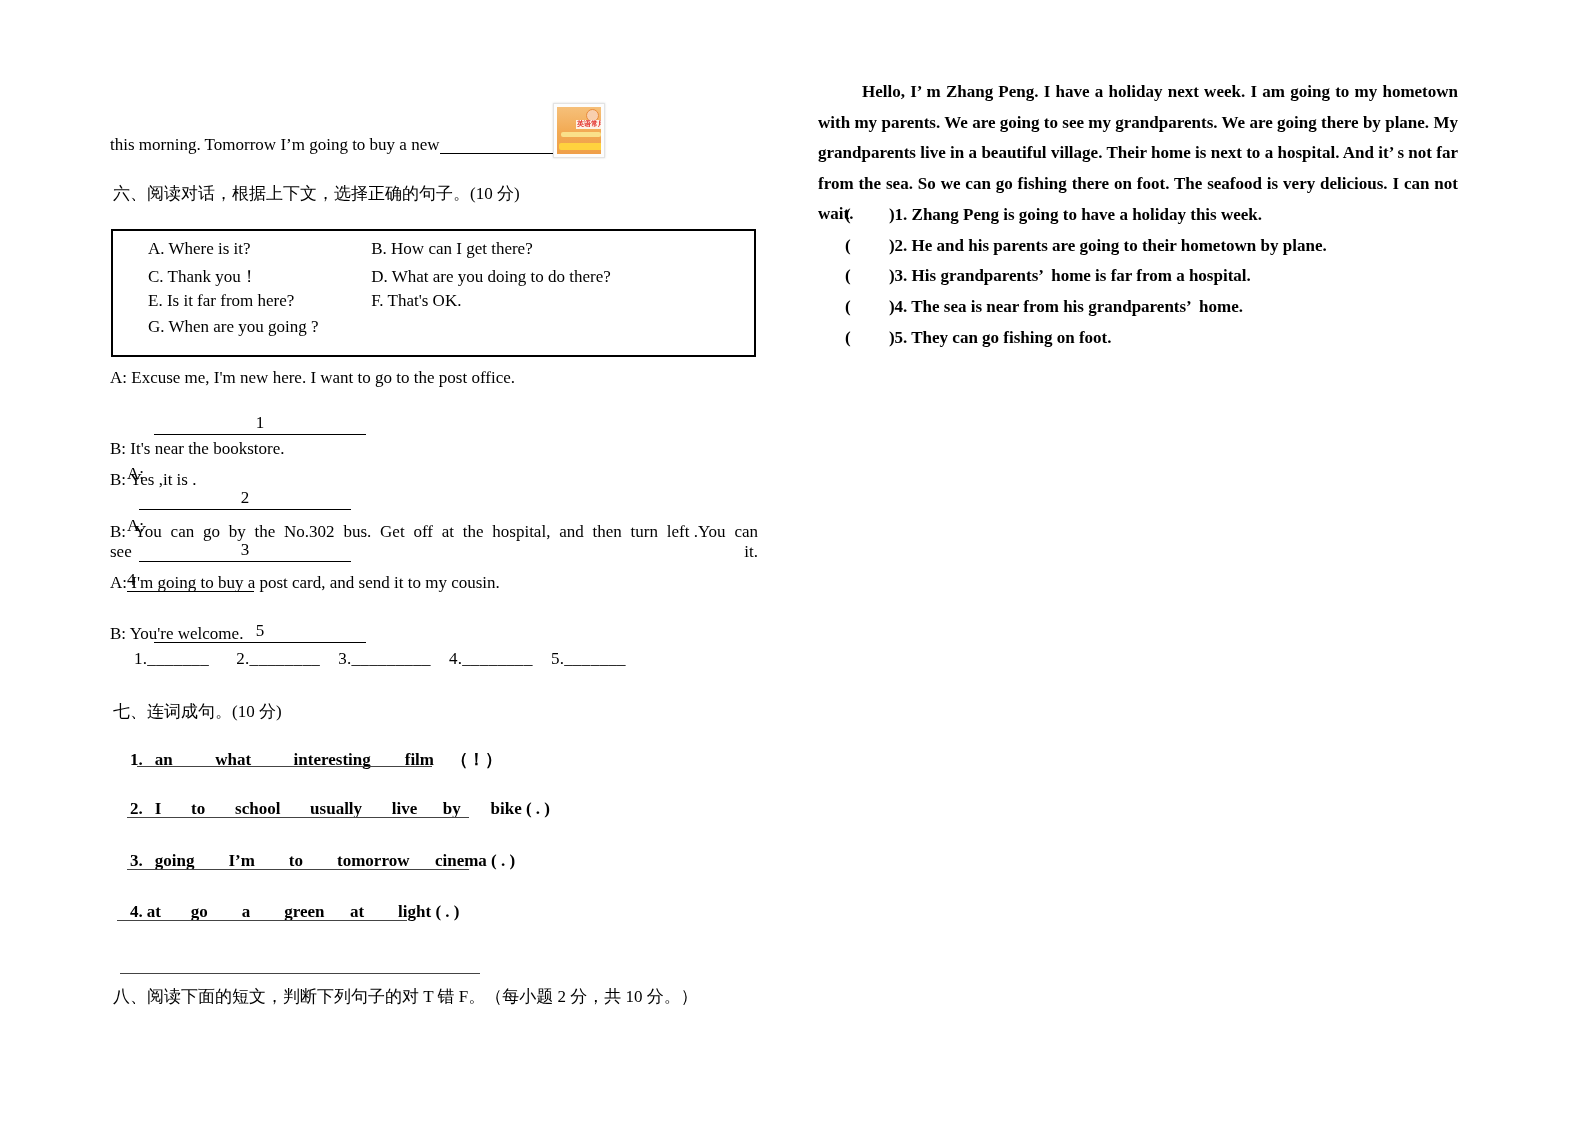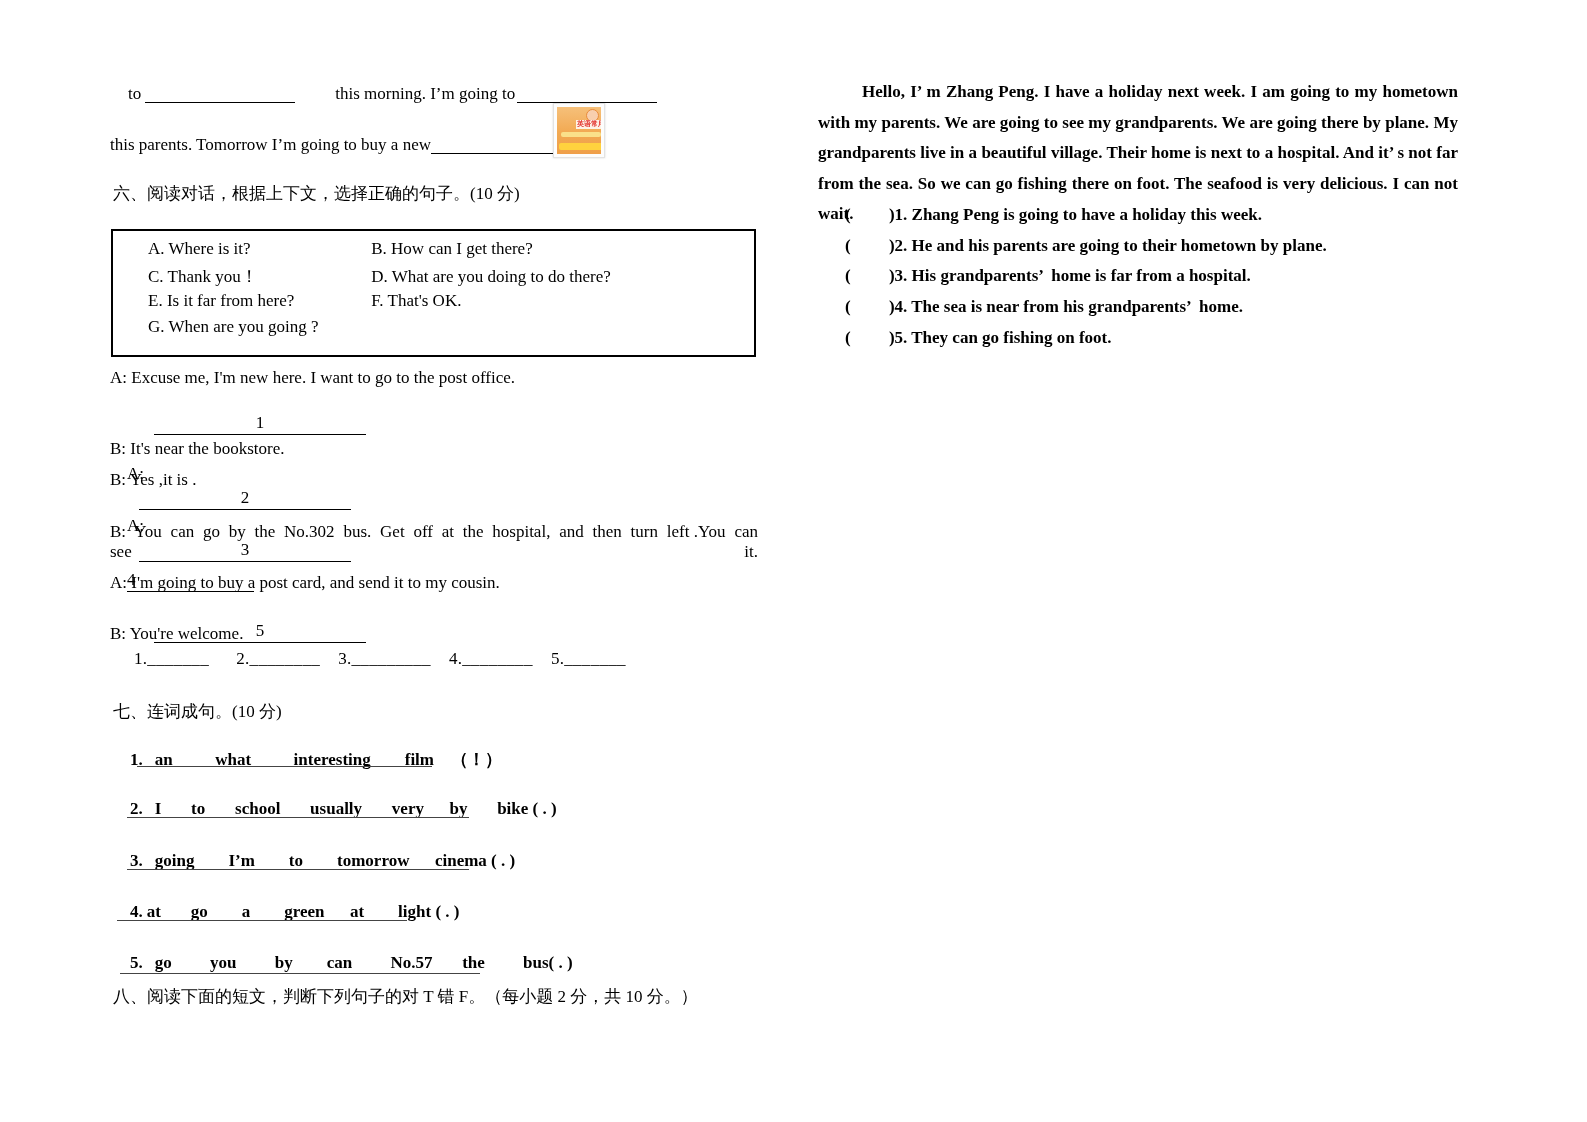--- a/index.html
+++ b/index.html
@@ -39,26 +39,23 @@
         font-size:7px;line-height:9px;font-weight:bold;text-align:center;letter-spacing:0;}
   .book-char{position:absolute;right:2px;top:2px;width:11px;height:11px;border-radius:50%;background:#f8cfae;border:1px solid #e98b3a;}
   .book-band{position:absolute;left:2px;bottom:4px;width:44px;height:7px;background:#ffd23e;border-radius:2px;}
   .book-sub{position:absolute;left:4px;top:25px;width:40px;height:5px;background:#fae08a;border-radius:2px;}
 </style>
 </head>
 <body>
 
 <div class="page">
 
-  <div class="abs" style="left:128px;top:82px;white-space:nowrap;">
-    <span>to</span><span class="blank" style="width:150px;margin-left:4px;"></span><span style="display:inline-block;width:40px;"></span><span>this morning. I’m going to</span><span class="blank" style="width:140px;margin-left:2px;"></span>
-  </div>
 
   <div class="abs" style="left:110px;top:133px;white-space:nowrap;">
-    <span>this parents. Tomorrow I’m going to buy a new</span><span class="blank" style="width:128px;"></span><span>.</span>
+    <span>this morning. Tomorrow I’m going to buy a new</span><span class="blank" style="width:128px;"></span><span>.</span>
   </div>
 
   <div class="book">
     <div class="book-art">
       <div class="book-char"></div>
       <div class="book-title">英语常用单词</div>
       <div class="book-sub"></div>
       <div class="book-band"></div>
     </div>
   </div>
@@ -120,37 +117,34 @@
   <div class="dline pre" style="top:649px;letter-spacing:.3px;margin-left:24px;">1._______      2.________    3._________    4.________    5._______</div>
 
   <div class="abs" style="left:113px;top:700px;">七、连词成句。(10 分)</div>
 
   <div class="s7item" style="top:728px;">
     <span>1.</span><span style="display:inline-block;width:12px;"></span><span>an          what          interesting        film    （！）</span>
   </div>
   <div class="lineblank" style="left:137px;top:766px;width:295px;"></div>
 
   <div class="s7item" style="top:779px;">
-    <span>2.</span><span style="display:inline-block;width:12px;"></span><span>I       to       school       usually       very      by       bike ( . )</span>
+    <span>2.</span><span style="display:inline-block;width:12px;"></span><span>I       to       school       usually       live      by       bike ( . )</span>
   </div>
   <div class="lineblank" style="left:127px;top:817px;width:342px;"></div>
 
   <div class="s7item" style="top:831px;">
     <span>3.</span><span style="display:inline-block;width:12px;"></span><span>going        I’m        to        tomorrow      cinema ( . )</span>
   </div>
   <div class="lineblank" style="left:127px;top:869px;width:342px;"></div>
 
   <div class="s7item" style="top:882px;left:113px;">
     <span>4.</span><span style="display:inline-block;width:4px;"></span><span>at       go        a        green      at        light ( . )</span>
   </div>
   <div class="lineblank" style="left:117px;top:920px;width:290px;"></div>
 
-  <div class="s7item" style="top:933px;">
-    <span>5.</span><span style="display:inline-block;width:12px;"></span><span>go         you         by        can         No.57       the         bus( . )</span>
-  </div>
   <div class="lineblank" style="left:120px;top:973px;width:360px;"></div>
 
   <div class="abs" style="left:113px;top:985px;">八、阅读下面的短文，判断下列句子的对 T 错 F。（每小题 2 分，共 10 分。）</div>
 
   <div class="passage">Hello, I’ m Zhang Peng. I have a holiday next week. I am going to my hometown with my parents. We are going to see my grandparents. We are going there by plane. My grandparents live in a beautiful village. Their home is next to a hospital. And it’ s not far from the sea. So we can go fishing there on foot. The seafood is very delicious. I can not wait.</div>
 
   <div class="stmt" style="top:205px;">(         )1. Zhang Peng is going to have a holiday this week.</div>
   <div class="stmt" style="top:236px;">(         )2. He and his parents are going to their hometown by plane.</div>
   <div class="stmt" style="top:266px;">(         )3. His grandparents’  home is far from a hospital.</div>
   <div class="stmt" style="top:297px;">(         )4. The sea is near from his grandparents’  home.</div>

